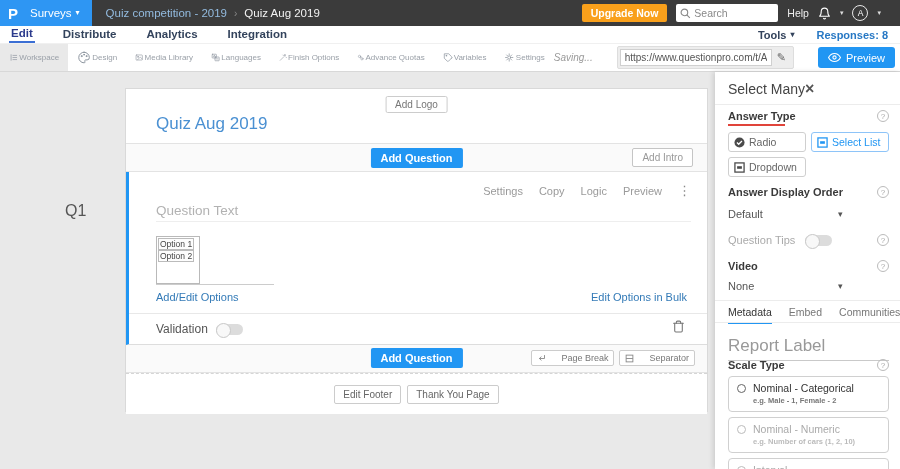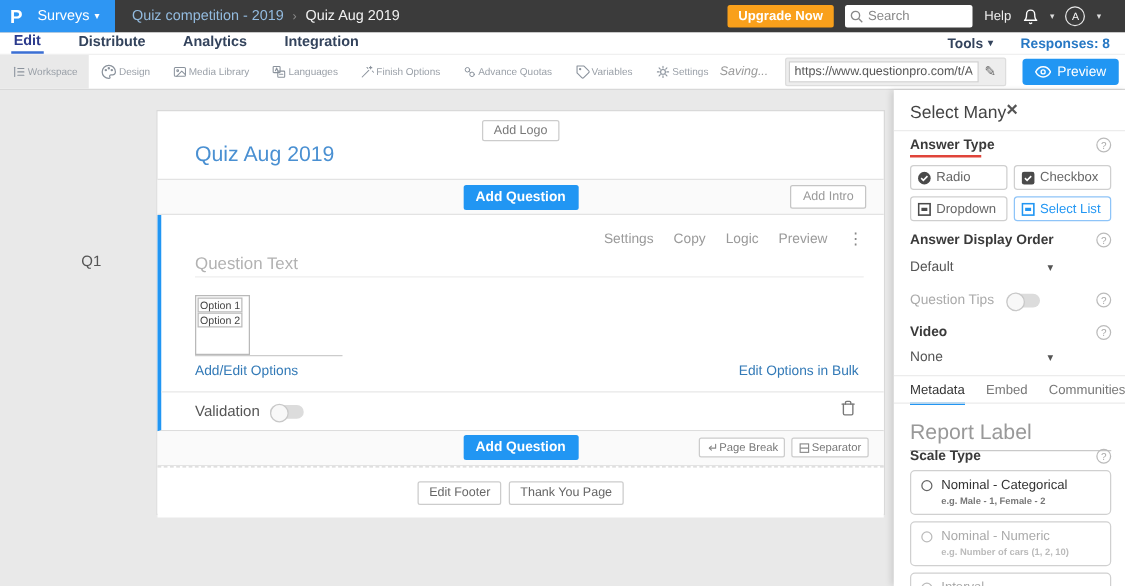--- a/index.html
+++ b/index.html
@@ -36,30 +36,30 @@
   .nav-right{margin-left:auto;display:flex;align-items:center;gap:22px;padding-right:12px}
   .tools{font-size:11px;font-weight:bold;color:#33435c;display:flex;align-items:center;gap:4px;cursor:pointer}
   .tools .caret{font-size:8px}
   .responses{font-size:11px;font-weight:bold;color:#2778c4}
 
   
   .toolbar{position:absolute;left:0;top:44px;width:900px;height:28px;background:#fff;border-bottom:1px solid #d8d8d8;display:flex;align-items:stretch}
   .titem{display:flex;align-items:center;justify-content:center;gap:1px;padding:0 9px;min-width:58px;cursor:pointer}
   .titem.active{background:#e9e9e9}
   .tlabel{font-size:8px;color:#9aa0a8;white-space:nowrap}
-  .toolbar-right{margin-left:auto;display:flex;align-items:center;gap:13px;padding-right:5px}
+  .toolbar-right{margin-left:auto;display:flex;align-items:center;gap:24px;padding-right:5px}
   .saving{font-size:10px;font-style:italic;color:#999}
   .urlgroup{display:flex;align-items:center;background:#ededed;border:1px solid #ddd;padding:2px;border-radius:2px}
   .urlgroup input{width:152px;height:17px;border:1px solid #d0d0d0;font-size:10px;color:#555;padding:0 4px;font-family:inherit;outline:none;background:#fff}
   .pencil{font-size:11px;color:#666;padding:0 5px;cursor:pointer}
   .preview-btn{background:#2196f3;color:#fff;border:none;border-radius:3px;font-size:11px;padding:4px 10px;display:flex;align-items:center;gap:5px;cursor:pointer;font-family:inherit}
 
   
   .main{position:absolute;left:0;top:72px;width:900px;height:397px;background:#e9e9e9}
-  .qnum{position:absolute;left:65px;top:130px;font-size:12px;color:#555}
+  .qnum{position:absolute;left:65px;top:130px;font-size:16px;color:#555}
   .canvas{position:absolute;left:125px;top:16px;width:583px;height:324px;background:#fff;border:1px solid #d9d9d9}
 
   .sec-title{position:relative;height:55px;border-bottom:1px solid #e3e3e3}
   .add-logo{position:absolute;left:50%;transform:translateX(-50%);top:7px;border:1px solid #ccc;background:#fff;color:#777;font-size:10px;padding:2px 9px;border-radius:2px;cursor:pointer;font-family:inherit}
   .survey-title{position:absolute;left:30px;top:25px;font-size:17px;color:#4a90d2;cursor:text}
 
   .strip{position:relative;height:28px;background:#fafafa;border-bottom:1px solid #e3e3e3}
   .add-q{position:absolute;left:50%;transform:translateX(-50%);top:4px;background:#2196f3;color:#fff;border:none;font-size:11px;font-weight:bold;padding:4px 10px;border-radius:2px;cursor:pointer;font-family:inherit}
   .add-intro{position:absolute;right:14px;top:4px;border:1px solid #c5c5c5;background:#fff;color:#999;font-size:10px;padding:3px 9px;border-radius:2px;cursor:pointer;font-family:inherit}
 
@@ -73,21 +73,21 @@
   .opt{font-size:8.5px;color:#444;border:1px solid #bbb;line-height:10px;padding:0 1px;width:fit-content;white-space:nowrap;background:#fdfdfd}
   .ans-line{position:absolute;left:27px;top:112px;width:118px;border-top:1px solid #ccc}
   .addedit{position:absolute;left:27px;top:119px;font-size:11px;color:#337ab7;cursor:pointer}
   .bulk{position:absolute;right:20px;top:119px;font-size:11px;color:#337ab7;cursor:pointer}
   .qdivider{position:absolute;left:0;right:0;top:141px;border-top:1px solid #e8e8e8}
   .validation{position:absolute;left:27px;top:150px;display:flex;align-items:center;gap:8px}
   .validation .vlabel{font-size:12px;color:#555}
   .trash{position:absolute;right:22px;top:147px;cursor:pointer}
 
   .strip2-btns{position:absolute;right:12px;top:5px;display:flex;gap:5px}
-  .mini-btn{display:flex;align-items:center;gap:1px;border:1px solid #ccc;background:#fff;color:#777;font-size:9px;padding:2px 5px;border-radius:2px;cursor:pointer;font-family:inherit}
+  .mini-btn{display:flex;align-items:center;gap:15px;border:1px solid #ccc;background:#fff;color:#777;font-size:9px;padding:2px 5px;border-radius:2px;cursor:pointer;font-family:inherit}
 
   .sec-footer{position:relative;height:41px;background:#fff;border-top:1px dashed #d5d5d5;display:flex;align-items:center;justify-content:center;gap:6px}
   .foot-btn{border:1px solid #ccc;background:#fff;color:#666;font-size:10px;padding:3px 8px;border-radius:2px;cursor:pointer;font-family:inherit}
 
   
   .switch{width:27px;height:11px;background:#dcdcdc;border-radius:6px;position:relative;display:inline-block;cursor:pointer}
   .switch::after{content:"";position:absolute;left:0;top:-1px;width:13px;height:13px;border-radius:50%;background:#f8f8f8;border:1px solid #c8c8c8}
 
   
   .panel{position:absolute;right:0;top:0;width:185px;height:397px;background:#fff;box-shadow:-2px 0 5px rgba(0,0,0,.12);overflow:hidden}
@@ -374,41 +374,34 @@
     <div class="red-line"></div>
 
     <div class="atype-grid">
       <button class="atype-btn">
         <svg width="11" height="11" viewBox="0 0 12 12">
             <circle cx="6" cy="6" r="5.5" fill="#4a4a4a"></circle>
             <path d="M3.2 6l1.9 1.9 3.6-3.6" fill="none" stroke="#fff" stroke-width="1.4"></path>
           </svg>
         <span>Radio</span>
       </button>
-      <button class="atype-btn">
+      <button class="atype-btn selected">
         <svg width="11" height="11" viewBox="0 0 12 12">
-            <rect x=".5" y=".5" width="11" height="11" rx="2" fill="#4a4a4a"></rect>
-            <path d="M3.2 6l1.9 1.9 3.6-3.6" fill="none" stroke="#fff" stroke-width="1.4"></path>
+            <rect x="1" y="1" width="10" height="10" fill="none" stroke="#2196f3" stroke-width="1.4"></rect>
+            <rect x="3.4" y="4.6" width="5.2" height="2.8" fill="#2196f3"></rect>
           </svg>
-        <span>Checkbox</span>
+        <span>Select List</span>
       </button>
       <button class="atype-btn">
         <svg width="11" height="11" viewBox="0 0 12 12">
             <rect x="1" y="1" width="10" height="10" fill="none" stroke="#4a4a4a" stroke-width="1.4"></rect>
             <rect x="3.4" y="4.6" width="5.2" height="2.8" fill="#4a4a4a"></rect>
           </svg>
         <span>Dropdown</span>
       </button>
-      <button class="atype-btn selected">
-        <svg width="11" height="11" viewBox="0 0 12 12">
-            <rect x="1" y="1" width="10" height="10" fill="none" stroke="#2196f3" stroke-width="1.4"></rect>
-            <rect x="3.4" y="4.6" width="5.2" height="2.8" fill="#2196f3"></rect>
-          </svg>
-        <span>Select List</span>
-      </button>
     </div>
 
     <div class="p-row" style="top:114px">
       <span class="p-label">Answer Display Order</span>
       <span class="help-dot">?</span>
     </div>
     <div class="p-select" style="top:136px">
       <span class="val">Default</span>
       <span class="caret">▾</span>
     </div>

